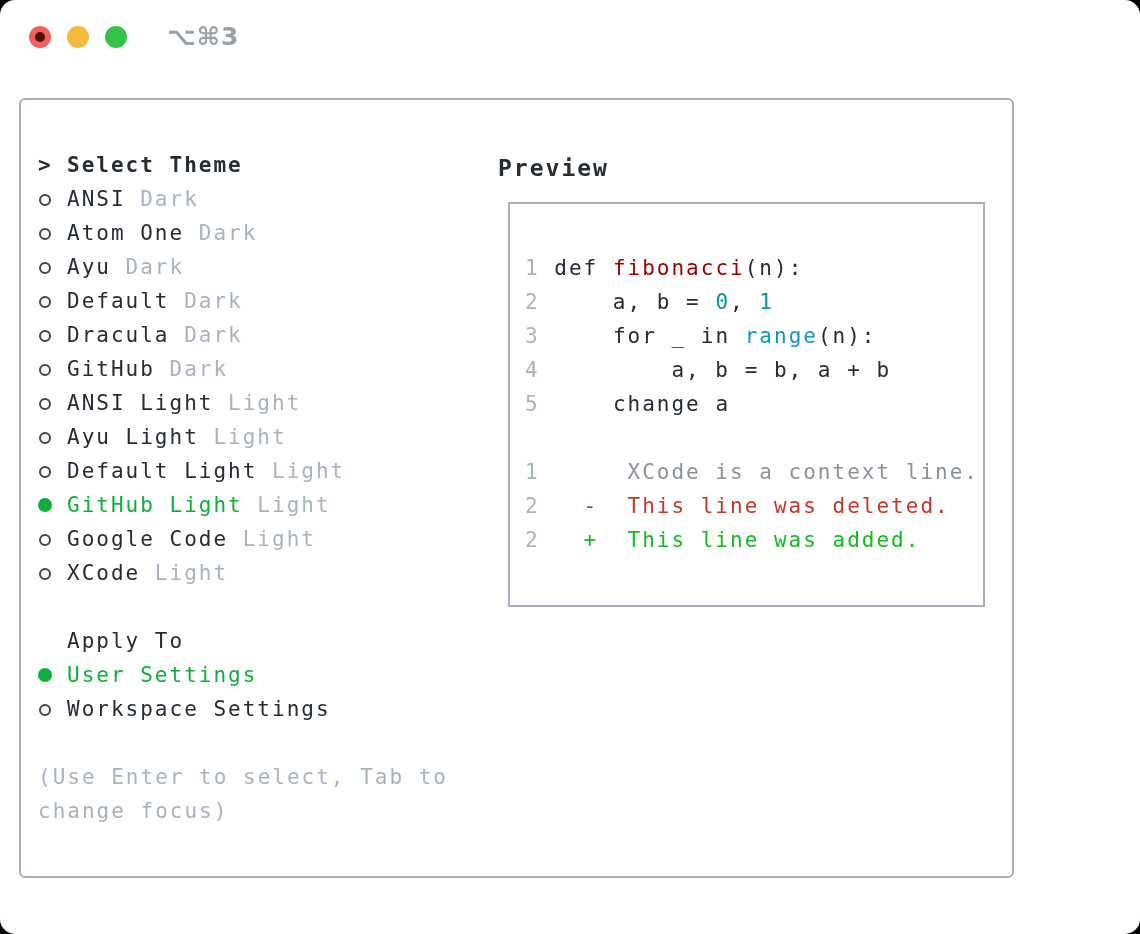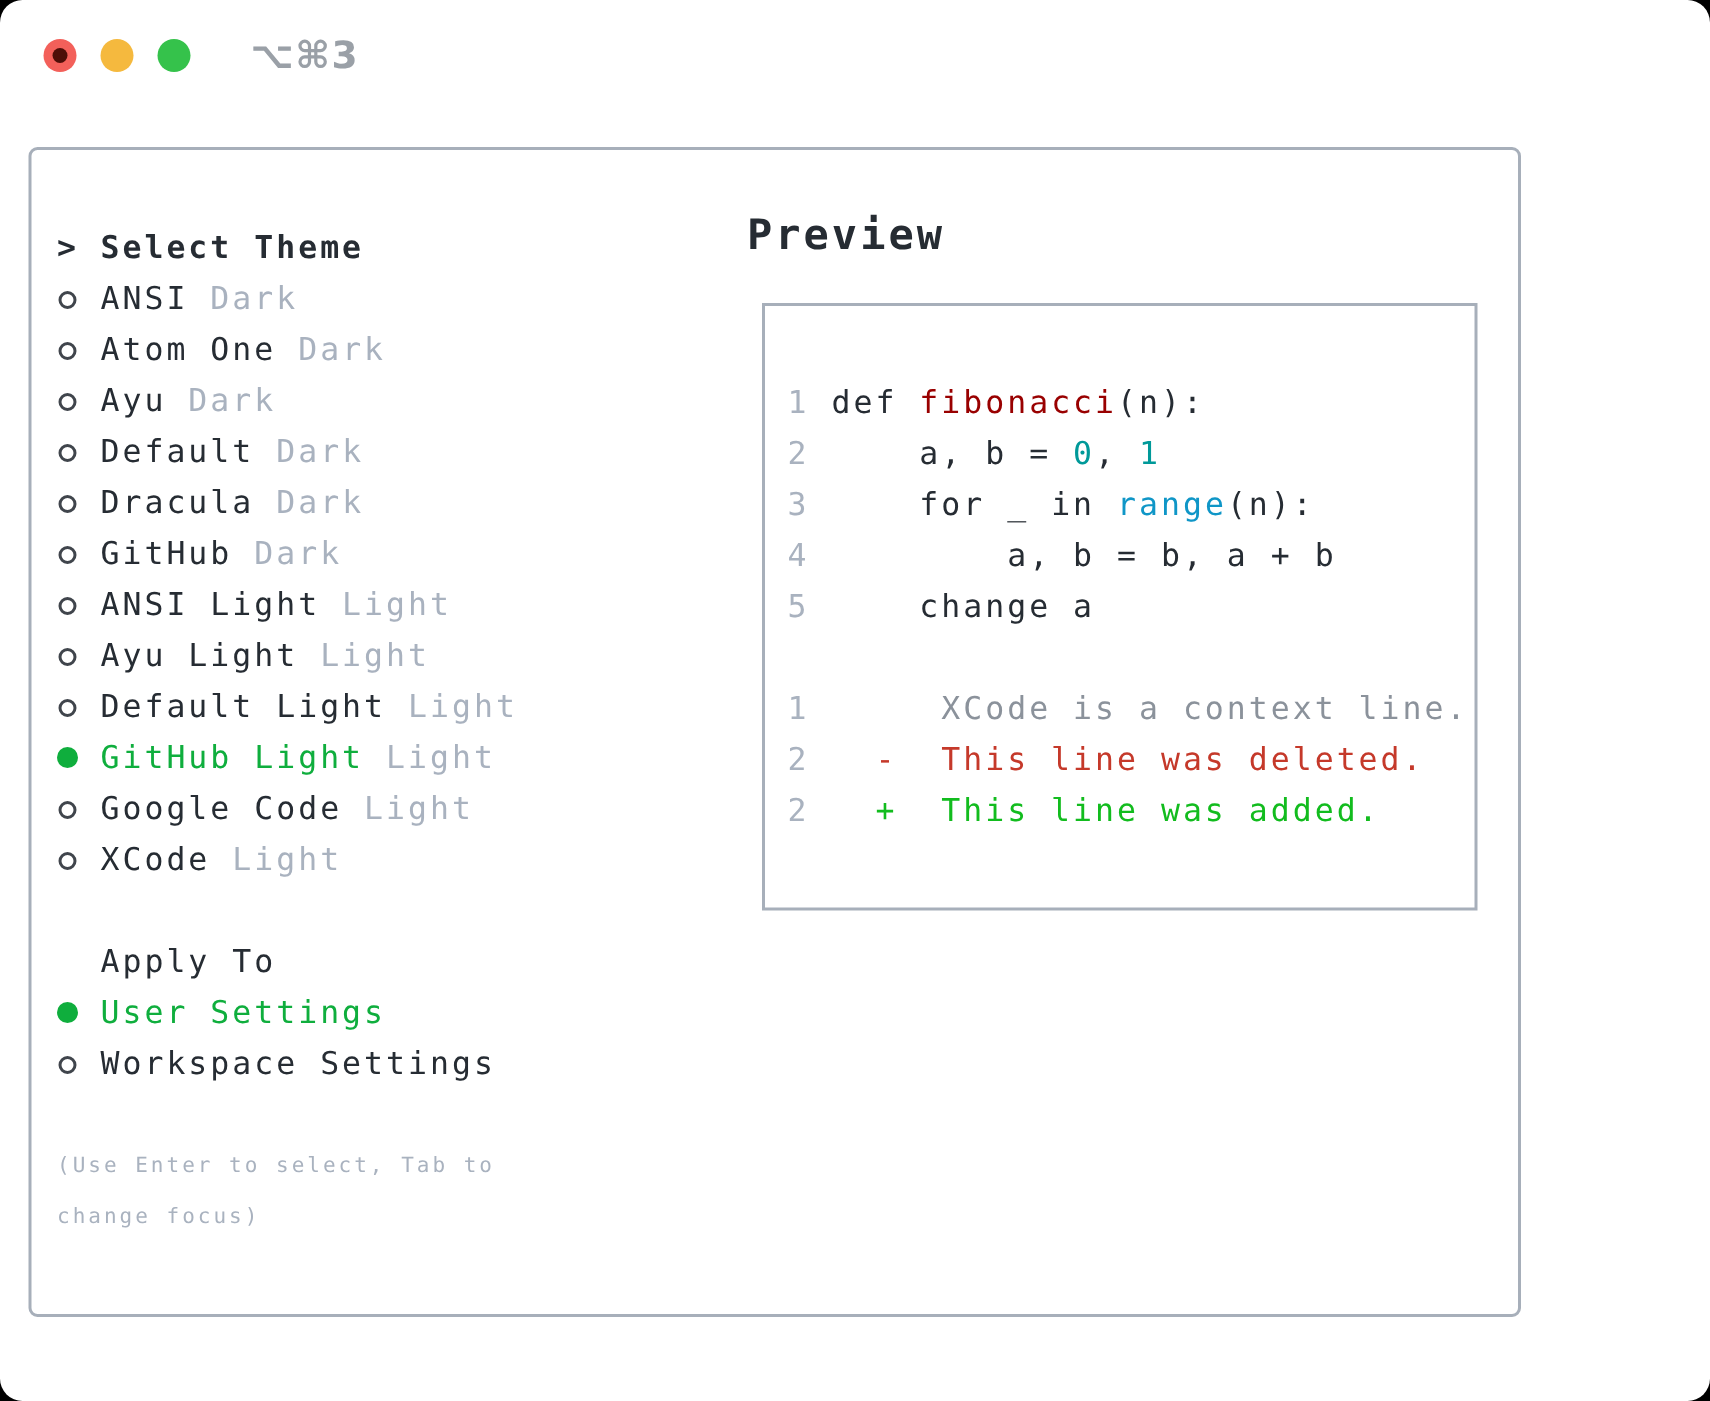--- a/index.html
+++ b/index.html
@@ -43,25 +43,25 @@
   .marker{display:inline-block;width:29px;flex:0 0 29px;}
   .left-col{position:absolute;left:17px;top:48px;}
   .hdr{font-weight:bold;color:var(--text);}
   .focus-caret{font-weight:bold;color:var(--text);}
   .radio{display:inline-block;width:12px;height:12px;border-radius:50%;
          border:2px solid #40454c;box-sizing:border-box;margin-left:1px;}
   .radio.on{width:14px;height:14px;border:none;background:var(--accent);margin-left:0;}
   .nm{color:var(--text);}
   .nm.sel{color:var(--accent);}
   .sfx{color:var(--muted);}
-  .hint{font-size:14px;line-height:34px;letter-spacing:2px;color:var(--muted);white-space:pre;}
+  .hint{font-size:21px;line-height:34px;letter-spacing:2px;color:var(--muted);white-space:pre;}
   
   .preview-title{
-    position:absolute;left:477px;top:40px;height:34px;line-height:34px;
-    font-size:28px;letter-spacing:2px;font-weight:bold;color:var(--text);white-space:pre;
+    position:absolute;left:477px;top:51px;height:34px;line-height:34px;
+    font-size:23px;letter-spacing:2px;font-weight:bold;color:var(--text);white-space:pre;
   }
   .preview-box{
     position:absolute;left:487px;top:102px;width:477px;height:405px;
     box-sizing:border-box;border:2px solid var(--border);border-radius:0;
     padding:13px 0 0 15px;overflow:hidden;background:#fff;
   }
   .code-line{height:34px;line-height:34px;font-size:21px;letter-spacing:2px;
              white-space:pre;color:var(--text);}
   .tok-linenum{color:var(--muted);}
   .tok-plain{color:var(--text);}

